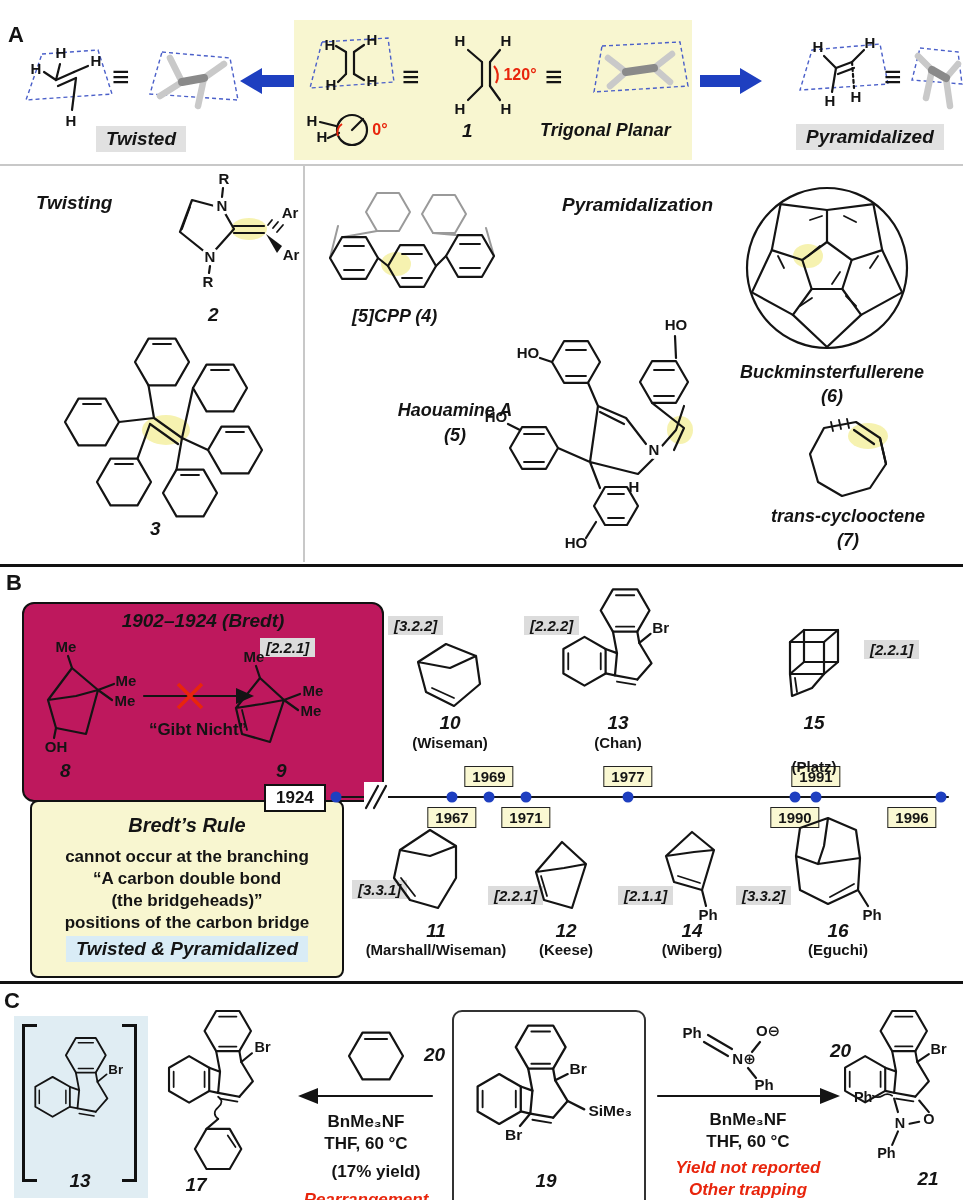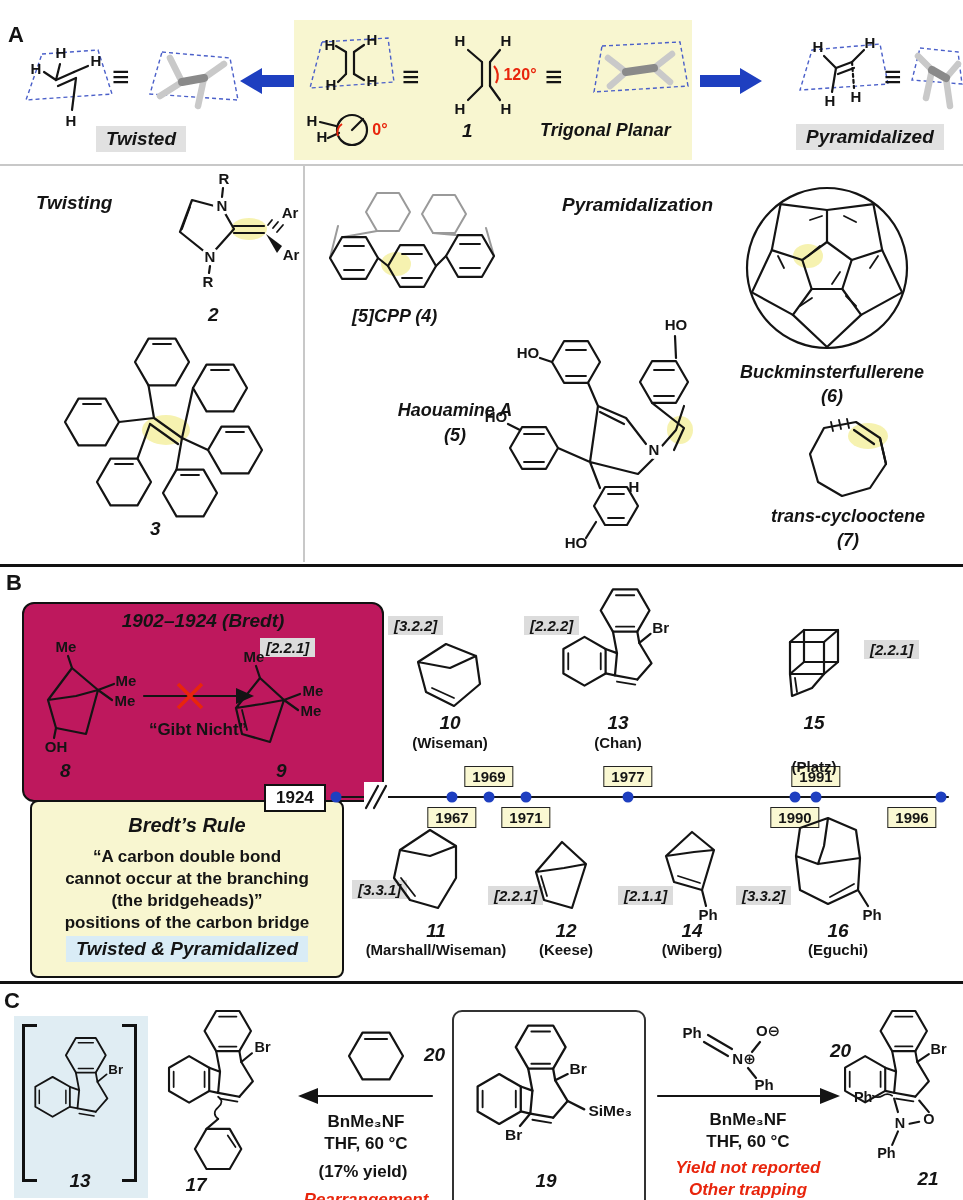--- a/index.html
+++ b/index.html
@@ -294,22 +294,22 @@
       <text x="91" y="40">Me</text>
       <text x="89" y="60">Me</text>
     </svg>
     <div class="abs num" style="left:36px;top:156px;">8</div>
     <div class="abs num" style="left:252px;top:156px;">9</div>
   </div>
 
   <div class="abs ybox" style="left:30px;top:782px;width:310px;height:174px;border:2.5px solid #111;border-radius:8px;">
     <div class="abs cap cx" style="left:50%;top:12px;font-size:20px;">Bredt’s Rule</div>
     <div class="quote abs" style="left:0;top:44px;width:100%;">
+      <div>cannot occur at the branching</div>
       <div>“A carbon double bond</div>
-      <div>cannot occur at the branching</div>
       <div>(the bridgeheads)”</div>
       <div>positions of the carbon bridge</div>
     </div>
     <div class="abs cap hl-blue cx" style="left:50%;top:134px;font-size:19px;">Twisted &amp; Pyramidalized</div>
   </div>
   <div class="abs bold16" style="left:264px;top:766px;background:#fff;border:2.5px solid #111;padding:2px 10px;">1924</div>
 
   <svg class="abs" style="left:300px;top:758px;" width="663" height="44">
     <path class="bond" stroke-width="2.5" d="M36,21 L648,21"></path>
     <rect x="64" y="6" width="24" height="30" fill="#fff"></rect>
@@ -421,21 +421,21 @@
     <path class="bond" stroke-width="2.5" d="M136,12 L20,12"></path>
     <polygon points="2,12 22,4 22,20" fill="#141414"></polygon>
   </svg>
   <svg class="abs" style="left:338px;top:1002px;" width="80" height="72">
     <path class="bond" d="M65,36 L51.5,59.4 L24.5,59.4 L11,36 L24.5,12.6 L51.5,12.6 Z"></path>
     <path class="bond" d="M27,19 L49,19"></path>
   </svg>
   <div class="abs num" style="left:424px;top:1026px;">20</div>
   <div class="abs cond cx" style="left:366px;top:1094px;">BnMe₃NF</div>
   <div class="abs cond cx" style="left:366px;top:1116px;">THF, 60 °C</div>
-  <div class="abs cond cx" style="left:363px;top:1144px;">(17% yield)</div>
+  <div class="abs cond cx" style="left:376px;top:1144px;">(17% yield)</div>
   <div class="abs red-note cx" style="left:366px;top:1172px;">Rearrangement</div>
 
   <div class="abs" style="left:452px;top:992px;width:190px;height:196px;border:2px solid #333;border-radius:10px;"></div>
   <svg class="abs" style="left:466px;top:1000px;" width="166" height="135" viewBox="0 0 160 130">
     <use href="#sym-bat"></use>
     <path class="bond" d="M86,60 L98,54"></path>
     <text x="108" y="54">Br</text>
     <path class="bond" d="M62,92 L52,104"></path>
     <text x="46" y="118">Br</text>
     <path class="bond" d="M98,80 L114,88"></path>

